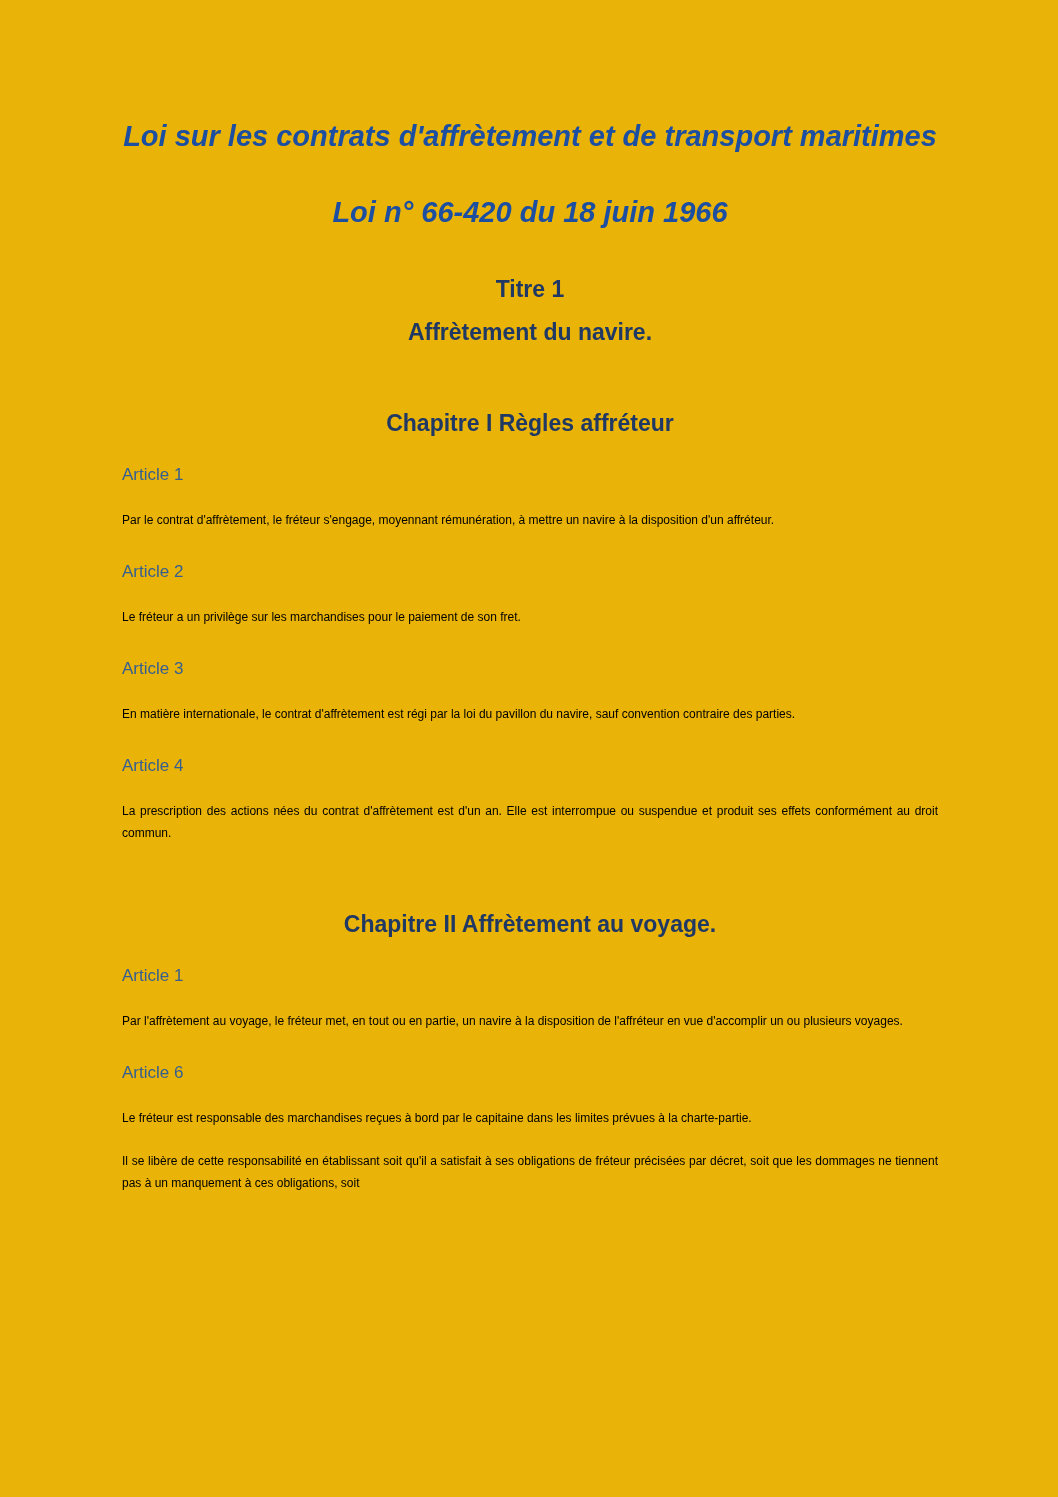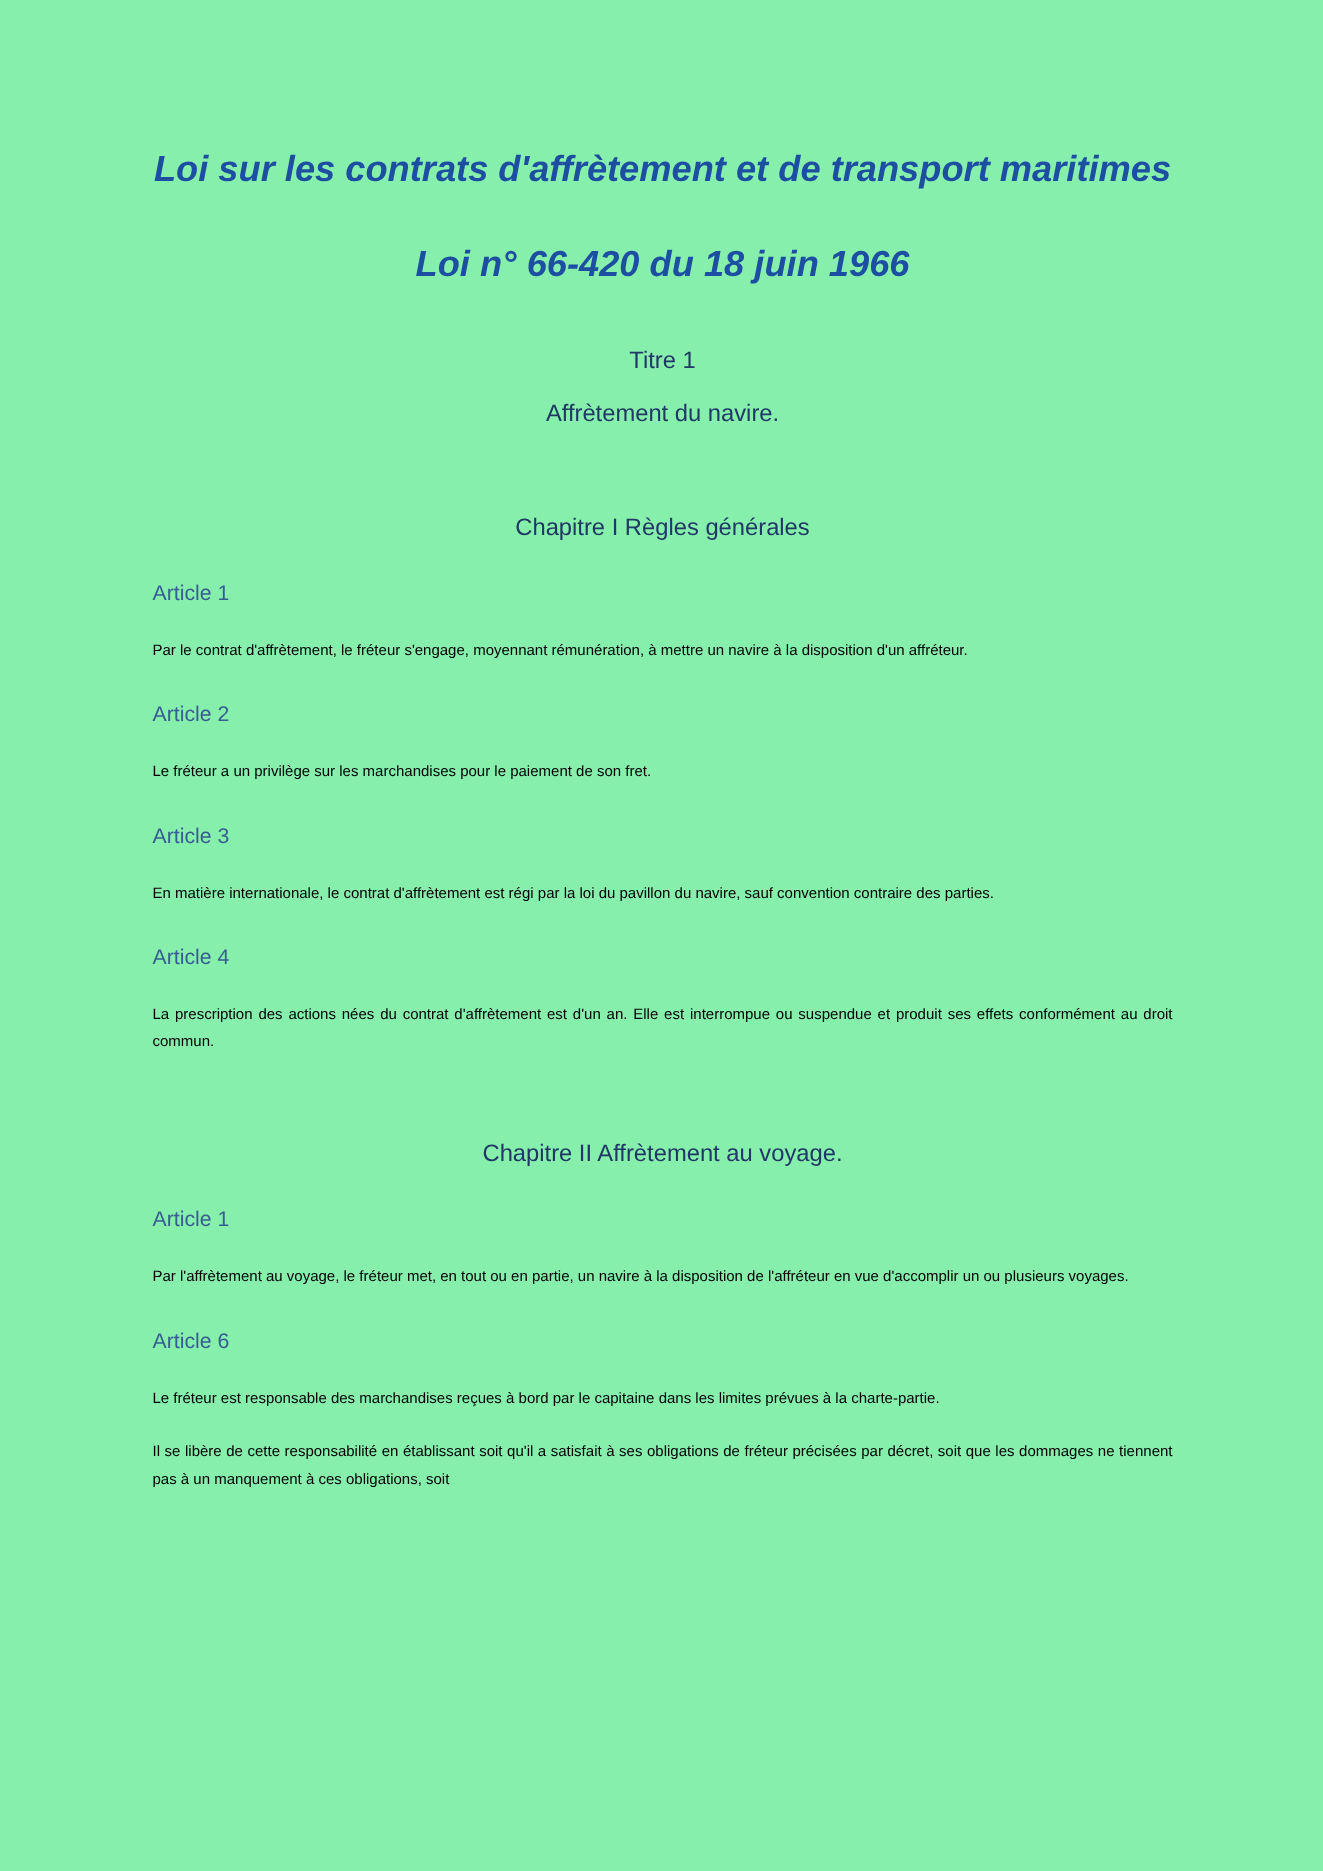--- a/index.html
+++ b/index.html
@@ -5,43 +5,43 @@
   html, body {
     margin: 0;
     padding: 0;
     background: #ffffff;
   }
   .page {
     position: relative;
     width: 1058px;
     height: 1497px;
     margin: 0 auto;
-    background: #86efac;
+    background: #eab308;
     box-sizing: border-box;
     padding: 0 120px 0 122px;
     font-family: "Liberation Sans", "DejaVu Sans", sans-serif;
     color: #000000;
     overflow: hidden;
   }
   .doc-title {
     margin: 118px 0 0;
     font-size: 29px;
     line-height: 36px;
     font-weight: bold;
     font-style: italic;
     text-align: center;
     color: #1c4ea1;
   }
   .doc-subtitle {
     margin: 40px 0 0;
   }
   .section-heading {
-    font-size: 19px;
+    font-size: 23px;
     line-height: 22px;
-    font-weight: normal;
+    font-weight: bold;
     text-align: center;
     color: #1f3864;
   }
   .titre-label { margin: 48px 0 0; }
   .titre-name { margin: 21px 0 13px; }
   .chapter-heading { margin: 69px 0 0; }
   .article-heading {
     margin: 30px 0 23px;
     font-size: 17px;
     line-height: 22px;
@@ -63,21 +63,21 @@
 <div class="page">
 
   <h1 class="doc-title">Loi sur les contrats d'affrètement et de transport maritimes</h1>
 
   <h2 class="doc-title doc-subtitle">Loi n° 66-420 du 18 juin 1966</h2>
 
   <h3 class="section-heading titre-label">Titre 1</h3>
 
   <h3 class="section-heading titre-name">Affrètement du navire.</h3>
 
-  <h3 class="section-heading chapter-heading">Chapitre I Règles générales</h3>
+  <h3 class="section-heading chapter-heading">Chapitre I Règles affréteur</h3>
 
   <h4 class="article-heading">Article 1</h4>
 
   <p class="body-paragraph">Par le contrat d'affrètement, le fréteur s'engage, moyennant rémunération, à mettre un navire à la disposition d'un affréteur.</p>
 
 
   <h4 class="article-heading">Article 2</h4>
 
   <p class="body-paragraph">Le fréteur a un privilège sur les marchandises pour le paiement de son fret.</p>
 

